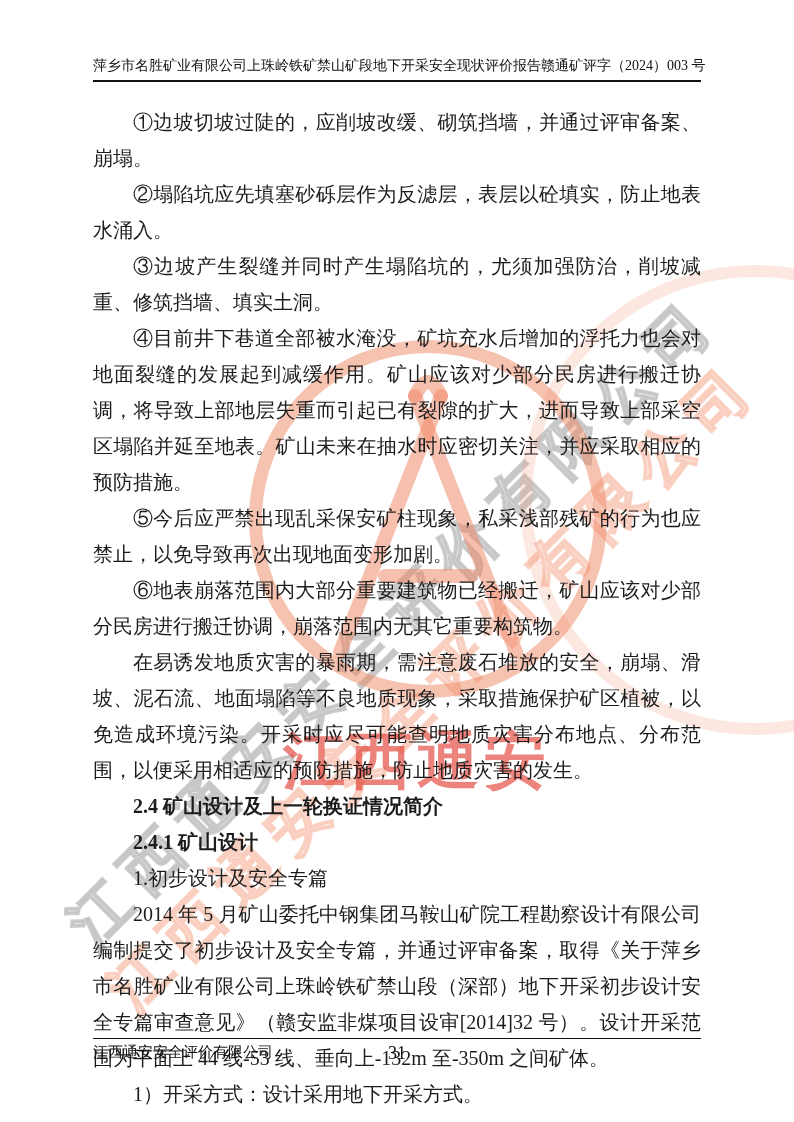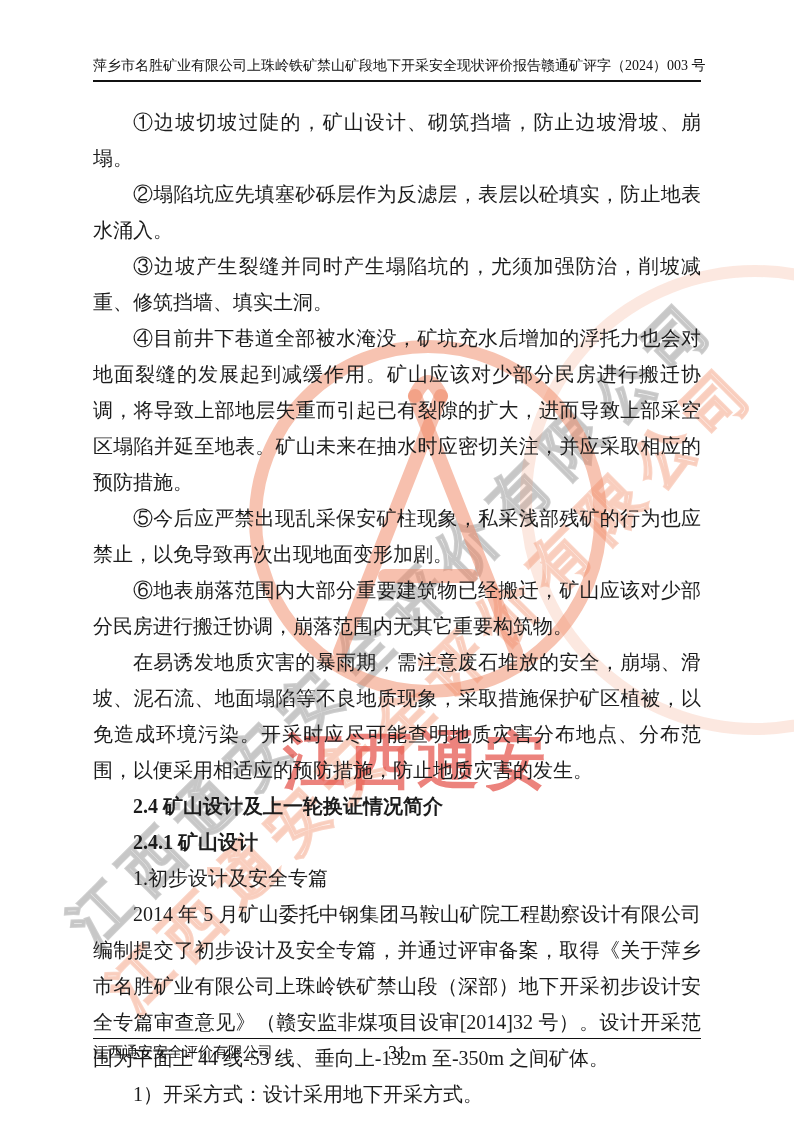--- a/index.html
+++ b/index.html
@@ -106,21 +106,21 @@
         <line x1="32" y1="300" x2="133" y2="44"></line>
         <line x1="208" y1="300" x2="107" y2="44"></line>
         <path d="M 133,44 Q 120,16 107,44"></path>
         <line x1="77" y1="224" x2="163" y2="224"></line>
       </g>
     </svg>
     <div class="wm-red">江西通安</div>
   </div>
 
   <div class="content">
-    <p class="ind">①边坡切坡过陡的，矿山设计、砌筑挡墙，防止边坡滑坡、崩塌。</p>
+    <p class="ind">①边坡切坡过陡的，应削坡改缓、砌筑挡墙，并通过评审备案、崩塌。</p>
     <p class="ind">②塌陷坑应先填塞砂砾层作为反滤层，表层以砼填实，防止地表水涌入。</p>
     <p class="ind">③边坡产生裂缝并同时产生塌陷坑的，尤须加强防治，削坡减重、修筑挡墙、填实土洞。</p>
     <p class="ind">④目前井下巷道全部被水淹没，矿坑充水后增加的浮托力也会对地面裂缝的发展起到减缓作用。矿山应该对少部分民房进行搬迁协调，将导致上部地层失重而引起已有裂隙的扩大，进而导致上部采空区塌陷并延至地表。矿山未来在抽水时应密切关注，并应采取相应的预防措施。</p>
     <p class="ind">⑤今后应严禁出现乱采保安矿柱现象，私采浅部残矿的行为也应禁止，以免导致再次出现地面变形加剧。</p>
     <p class="ind">⑥地表崩落范围内大部分重要建筑物已经搬迁，矿山应该对少部分民房进行搬迁协调，崩落范围内无其它重要构筑物。</p>
     <p class="ind">在易诱发地质灾害的暴雨期，需注意废石堆放的安全，崩塌、滑坡、泥石流、地面塌陷等不良地质现象，采取措施保护矿区植被，以免造成环境污染。开采时应尽可能查明地质灾害分布地点、分布范围，以便采用相适应的预防措施，防止地质灾害的发生。</p>
     <p class="ind bold">2.4 矿山设计及上一轮换证情况简介</p>
     <p class="ind bold">2.4.1 矿山设计</p>
     <p class="ind">1.初步设计及安全专篇</p>
     <p class="ind">2014 年 5 月矿山委托中钢集团马鞍山矿院工程勘察设计有限公司编制提交了初步设计及安全专篇，并通过评审备案，取得《关于萍乡市名胜矿业有限公司上珠岭铁矿禁山段（深部）地下开采初步设计安全专篇审查意见》（赣安监非煤项目设审[2014]32 号）。设计开采范围为平面上 44 线-53 线、垂向上-132m 至-350m 之间矿体。</p>

